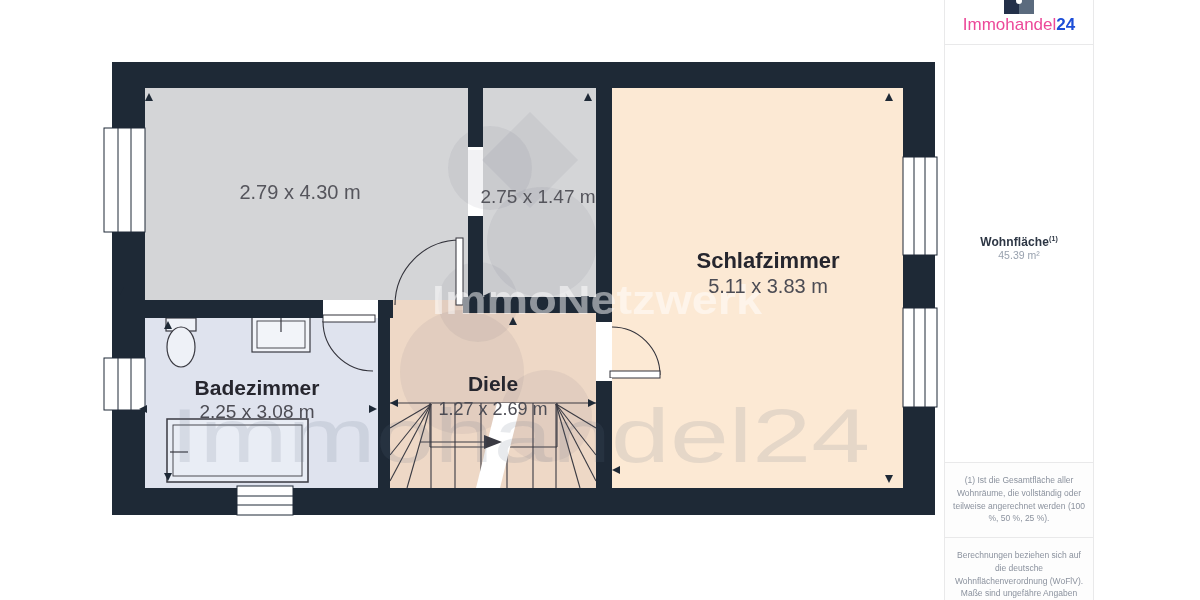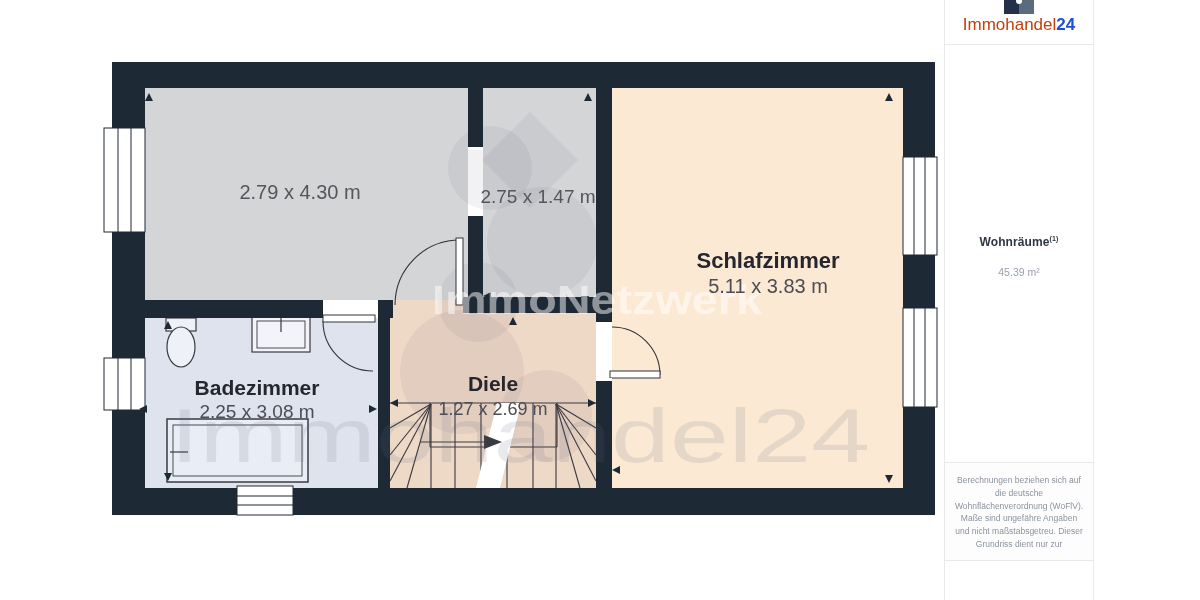--- a/index.html
+++ b/index.html
@@ -15,29 +15,29 @@
     position:absolute;left:944px;top:0;width:150px;height:600px;
     background:#fff;border-left:1px solid #e9e9ea;border-right:1px solid #e9e9ea;
     box-sizing:border-box;
   }
   .logo-box{
     height:44px;border-bottom:1px solid #e9e9ea;
     display:flex;flex-direction:column;align-items:center;overflow:hidden;
   }
   .logo-icon{margin-top:-10px;flex:none}
   .logo-text{font-size:17px;line-height:18px;margin-top:2px;white-space:nowrap}
-  .logo-main{color:#c2410c}
+  .logo-main{color:#ec4899}
   .logo-suffix{color:#1d4ed8;font-weight:700}
   .area-section{
     height:418px;border-bottom:1px solid #e9e9ea;box-sizing:border-box;
     text-align:center;padding-top:190px;
   }
   .area-label{font-size:12px;font-weight:700;color:#2d3644;letter-spacing:.1px}
   .area-sup{font-size:7px;vertical-align:super}
-  .area-value{font-size:10.5px;color:#98a1ae;margin-top:17px}
+  .area-value{font-size:10.5px;color:#98a1ae;margin-top:0}
   .footnote{
     box-sizing:border-box;padding:11px 8px 9px 8px;
     font-size:8.5px;line-height:1.5;color:#8b929e;text-align:center;
     background:#fdfdfd;border-bottom:1px solid #e9e9ea;
   }
   .footnote-1{height:75px}
 </style>
 </head>
 <body>
 
@@ -199,18 +199,19 @@
   <div class="logo-box">
     <svg class="logo-icon" width="30" height="24" viewBox="0 0 30 24">
       <polygon points="15,0 30,8 30,24 15,24" fill="#5b6b7e"></polygon>
       <polygon points="15,0 0,8 0,24 15,24" fill="#233049"></polygon>
       <circle cx="15" cy="11" r="3" fill="#ffffff"></circle>
     </svg>
     <div class="logo-text"><span class="logo-main">Immohandel</span><span class="logo-suffix">24</span></div>
   </div>
 
   <div class="area-section">
-    <div class="area-label"><span>Wohnräume</span><span class="area-sup">(1)</span></div>
+    <div class="area-label"><span>Wohnfläche</span><span class="area-sup">(1)</span></div>
     <div class="area-value">45.39 m²</div>
   </div>
 
+  <div class="footnote footnote-1">(1) Ist die Gesamtfläche aller Wohnräume, die vollständig oder teilweise angerechnet werden (100 %, 50 %, 25 %).</div>
   <div class="footnote footnote-2">Berechnungen beziehen sich auf die deutsche Wohnflächenverordnung (WoFlV). Maße sind ungefähre Angaben und nicht maßstabsgetreu. Dieser Grundriss dient nur zur</div>
 </div>
 
 </body></html>

